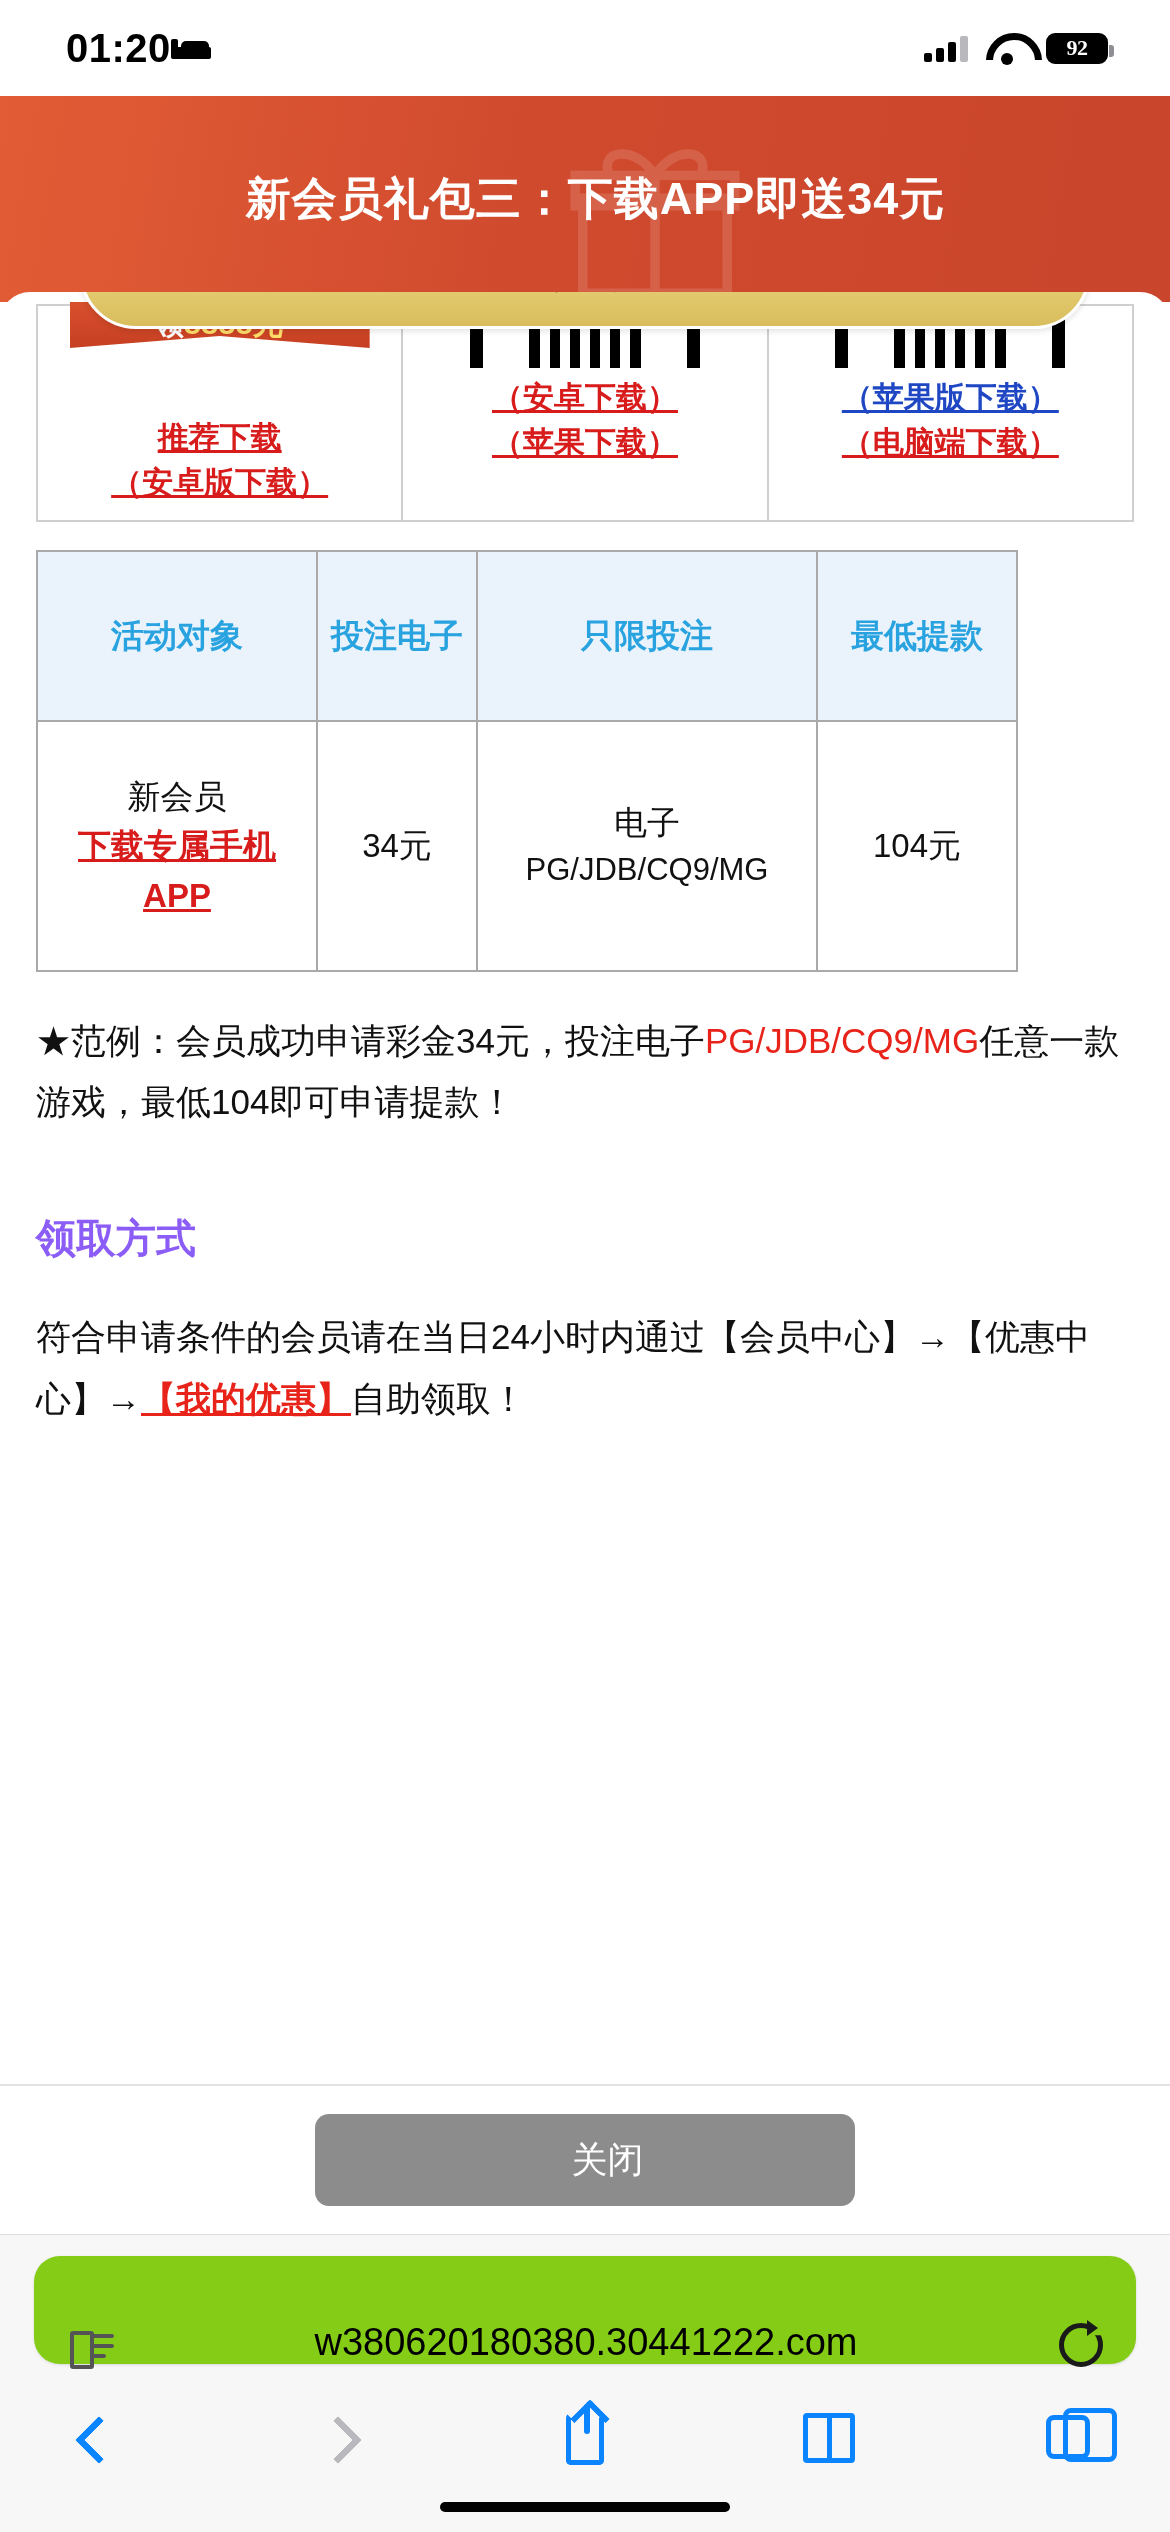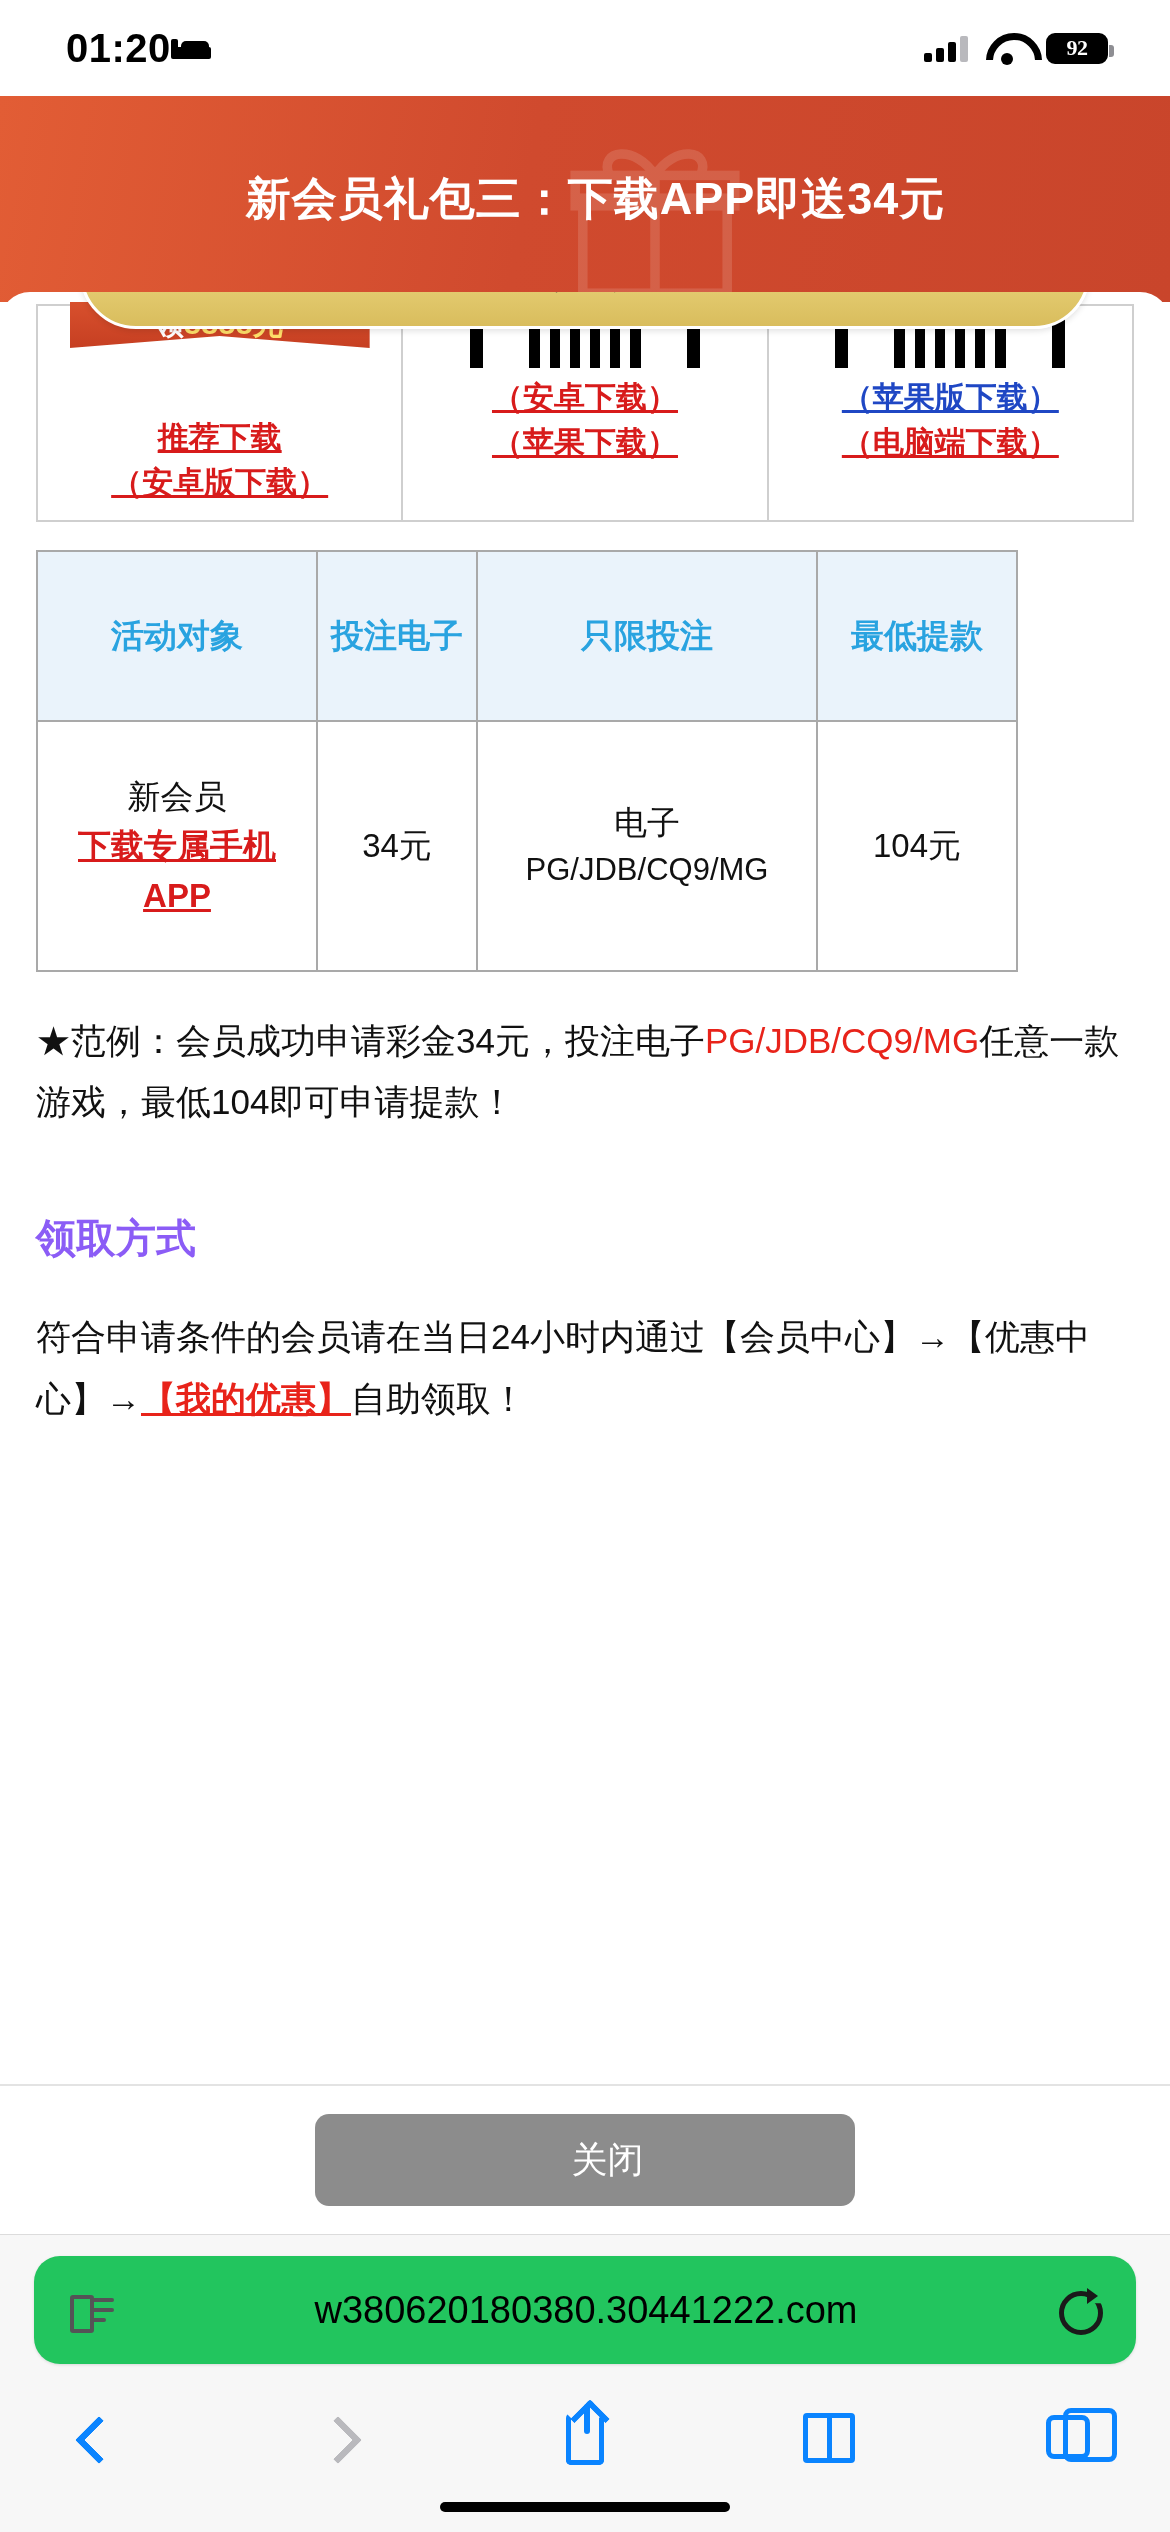--- a/index.html
+++ b/index.html
@@ -331,24 +331,24 @@
   .addr-row {
     height: 150px;
     display: flex;
     align-items: center;
     padding: 0 34px;
     gap: 0;
   }
   .addr-field {
     flex: 1;
     height: 108px;
-    background: #22c55e;
+    background: #84cc16;
     border-radius: 26px;
     display: flex;
-    align-items: center;
+    align-items: flex-end;
     padding: 0 36px;
     box-shadow: 0 1px 3px rgba(0,0,0,0.12);
     position: relative;
   }
   .aa-icon { width: 46px; height: 36px; position: relative; flex: 0 0 46px; }
   .aa-icon i {
     position: absolute;
     left: 22px;
     background: #545456;
     border-radius: 2px;

